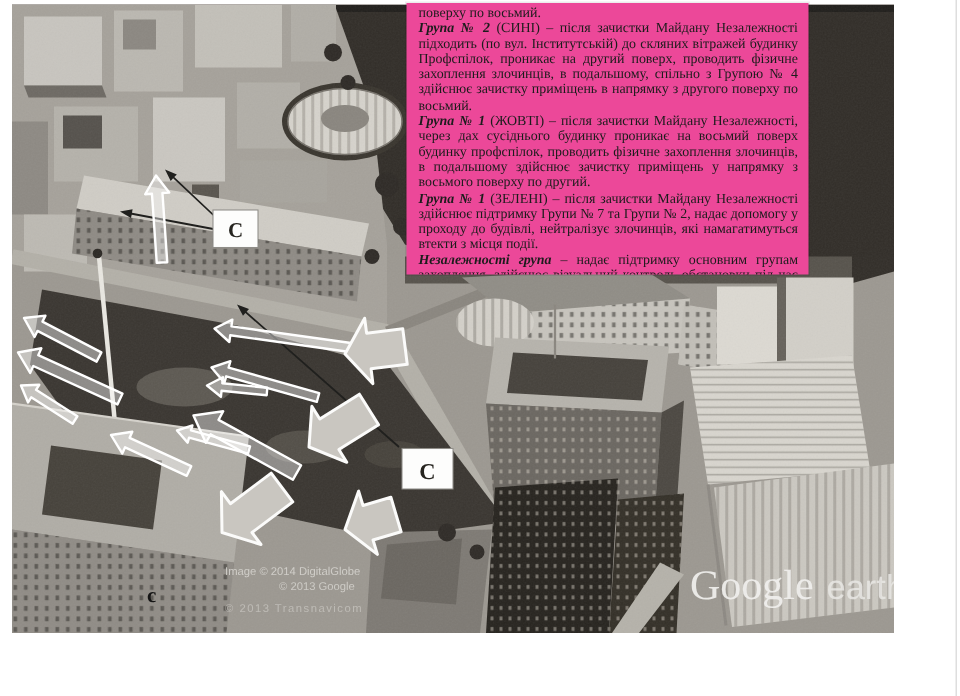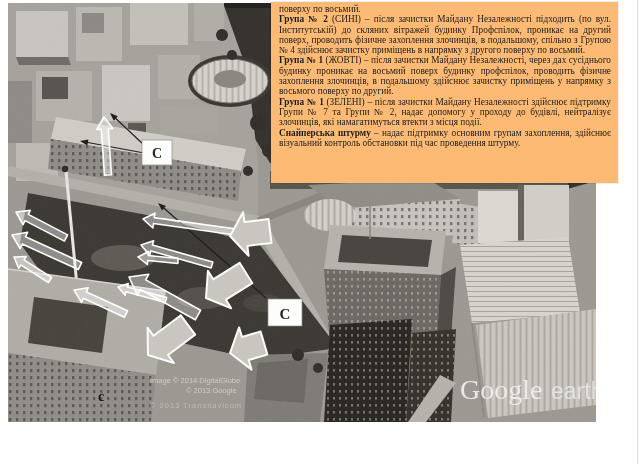--- a/index.html
+++ b/index.html
@@ -1,26 +1,26 @@
 <!DOCTYPE html>
 <html><head>
 <meta charset="utf-8">
 <style>
   html,body{margin:0;padding:0;background:#ffffff;}
   .page{position:relative;width:640px;height:464px;background:#ffffff;overflow:hidden;
         font-family:"Liberation Serif",serif;}
   .scan-edge-r{position:absolute;right:2px;top:0;width:1px;height:464px;background:#dedede;}
   .photo{position:absolute;left:8px;top:3px;width:588px;height:419px;overflow:hidden;background:#9c9891;}
   .photo svg{display:block;}
-  .textbox{position:absolute;left:271px;top:2px;width:347px;height:181px;box-sizing:border-box;
-           background:#fdba74;padding:2px 7px 3px 8px;color:#1c1c1c;
+  .textbox{position:absolute;left:271px;top:2px;width:268px;height:181px;box-sizing:border-box;
+           background:#ec4899;padding:2px 7px 3px 8px;color:#1c1c1c;
            font-size:9.3px;line-height:10.3px;text-align:justify;
            box-shadow:0 0 0 1px rgba(0,0,0,.07);z-index:5;overflow:hidden;}
   .textbox p{margin:0;}
-  .textbox b{font-weight:bold;}
+  .textbox b{font-weight:bold;font-style:italic;}
   
   .ah{fill:rgba(255,255,255,.42);stroke:#ffffff;stroke-width:1.6;stroke-linejoin:round;}
   .ab{fill:#c9c6c0;stroke:#fbfbfa;stroke-width:2;stroke-linejoin:round;}
   .al{fill:#20201e;stroke:none;}
   .cbox{fill:#fdfdfc;stroke:#8f8d88;stroke-width:0.7;}
   .ctext{font-family:"Liberation Serif",serif;font-weight:bold;fill:#26241f;}
   .credit{font-family:"Liberation Sans",sans-serif;fill:#d9d7d2;}
   .gbrand{font-family:"Liberation Serif",serif;fill:#f1f0ee;opacity:.92;}
   .gearth{font-family:"Liberation Sans",sans-serif;fill:#e9e8e5;opacity:.85;}
 </style>
@@ -210,17 +210,17 @@
         <text class="gearth" x="543" y="396" font-size="23">earth</text>
       </g>
     </svg>
   </div>
 
   <div class="textbox">
     <p>поверху по восьмий.</p>
     <p><b>Група № 2</b><span> (СИНІ) – після зачистки Майдану Незалежності підходить (по вул. Інститутській) до скляних вітражей будинку Профспілок, проникає на другий поверх, проводить фізичне захоплення злочинців, в подальшому, спільно з Групою № 4 здійснює зачистку приміщень в напрямку з другого поверху по восьмий.</span></p>
     <p><b>Група № 1</b><span> (ЖОВТІ) – після зачистки Майдану Незалежності, через дах сусіднього будинку проникає на восьмий поверх будинку профспілок, проводить фізичне захоплення злочинців, в подальшому здійснює зачистку приміщень у напрямку з восьмого поверху по другий.</span></p>
     <p><b>Група № 1</b><span> (ЗЕЛЕНІ) – після зачистки Майдану Незалежності здійснює підтримку Групи № 7 та Групи № 2, надає допомогу у проходу до будівлі, нейтралізує злочинців, які намагатимуться втекти з місця події.</span></p>
-    <p><b>Снайперська штурму</b><span> – надає підтримку основним групам захоплення, здійснює візуальний контроль обстановки під час проведення штурму.</span></p>
+    <p><b>Незалежності група</b><span> – надає підтримку основним групам захоплення, здійснює візуальний контроль обстановки під час проведення штурму.</span></p>
   </div>
 
   <div class="scan-edge-r"></div>
 </div>
 
 </body></html>

